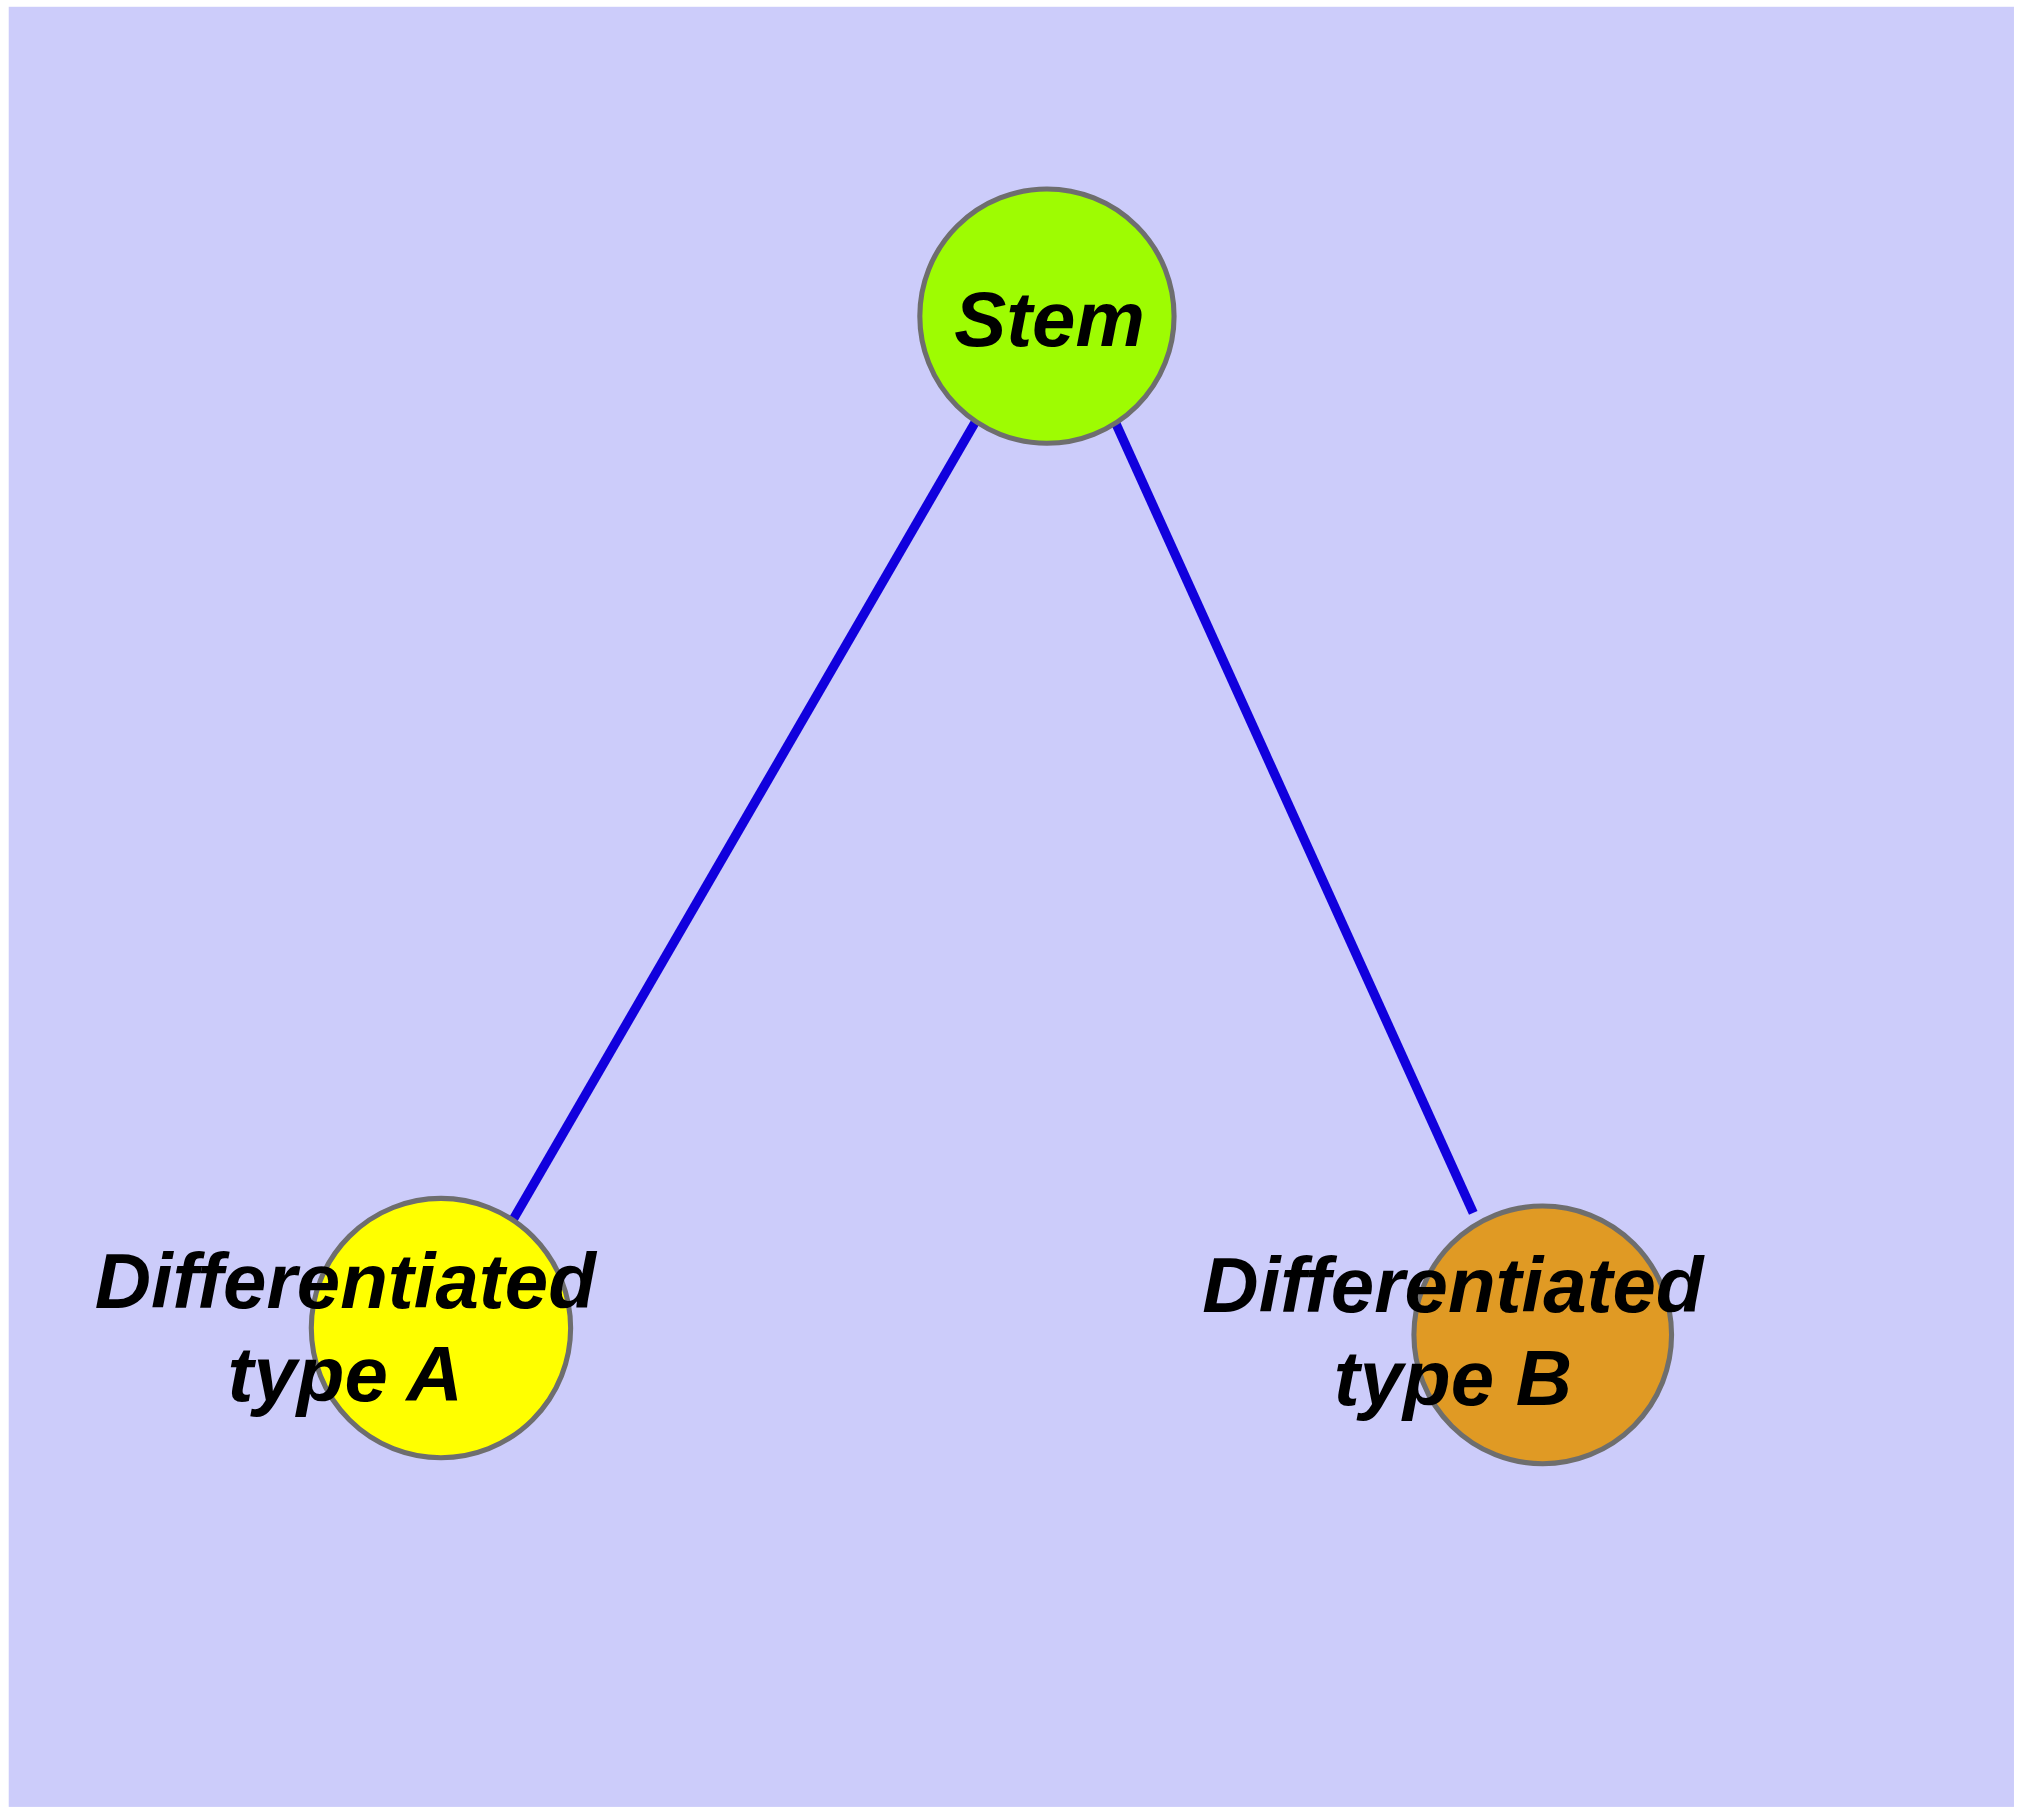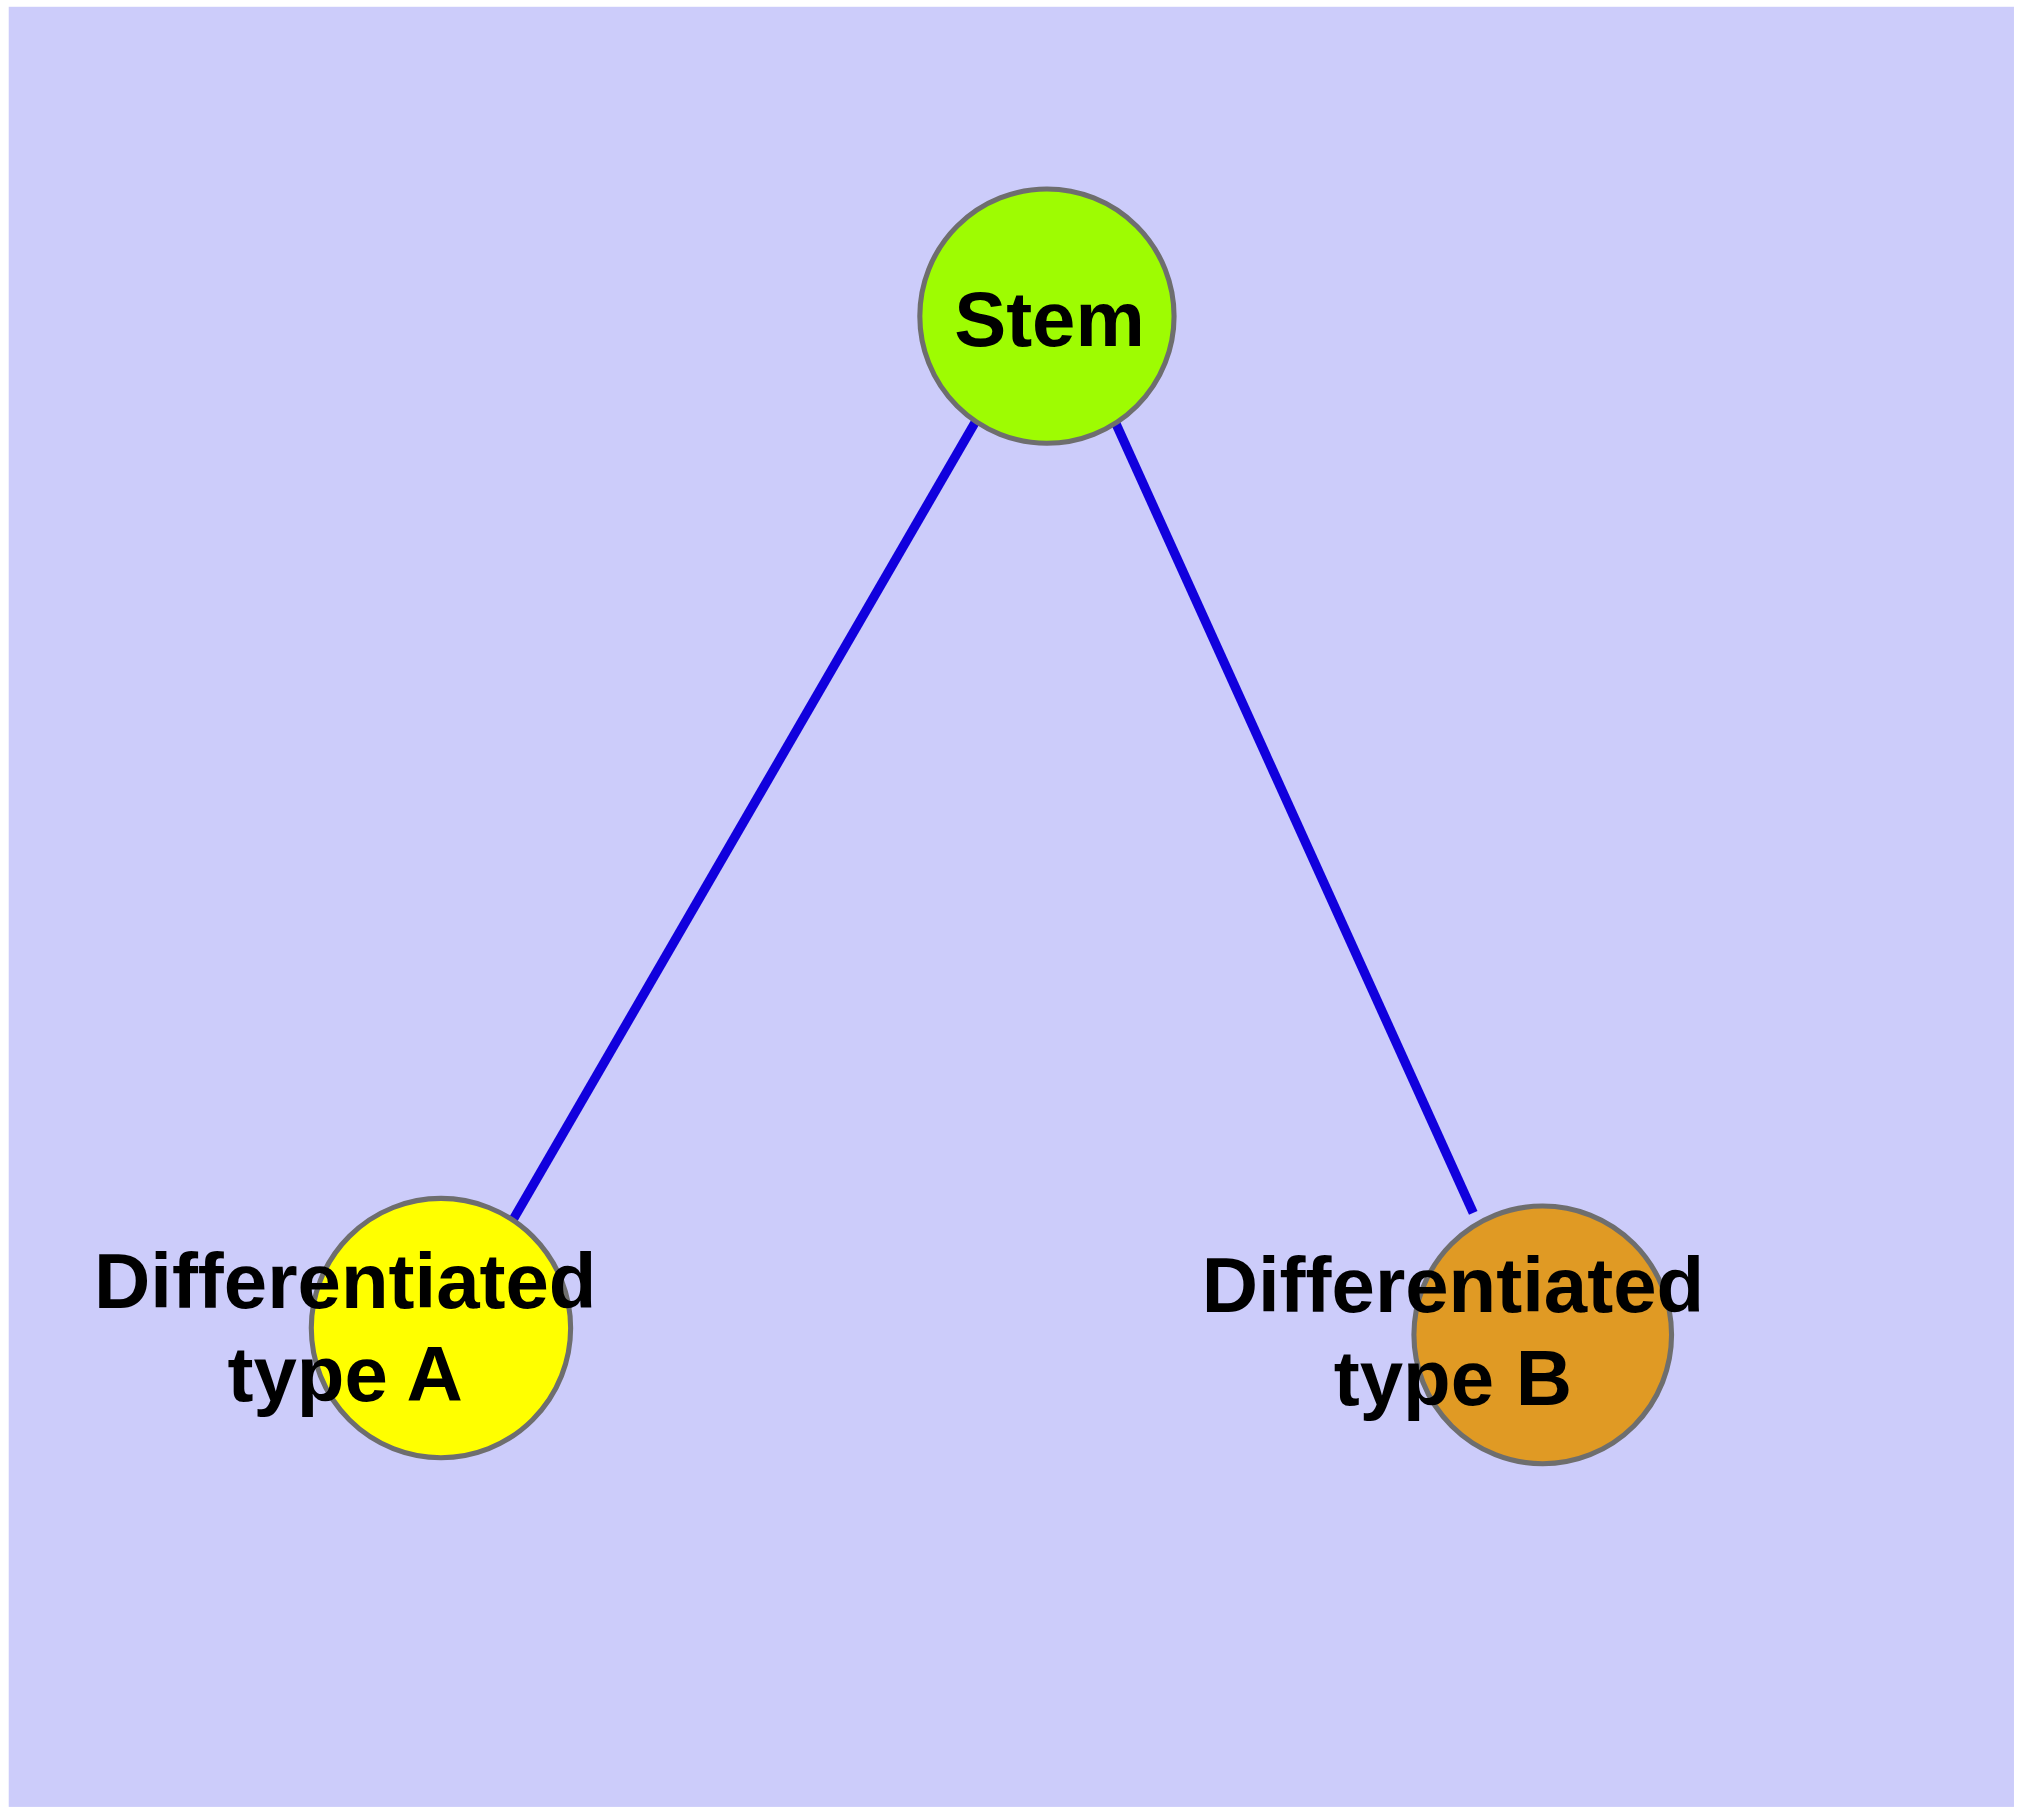--- a/index.html
+++ b/index.html
@@ -12,20 +12,21 @@
     height: 1812px;
     overflow: hidden;
     font-family: "Liberation Sans", sans-serif;
   }
   #graph-canvas {
     position: absolute;
     left: 0;
     top: 0;
     width: 2021px;
     height: 1812px;
+    font-style: italic;
   }
   #graph-canvas svg {
     display: block;
     width: 2021px;
     height: 1812px;
   }
   .node-label {
     font-family: "Liberation Sans", sans-serif;
     font-weight: bold;
     fill: #000000;

